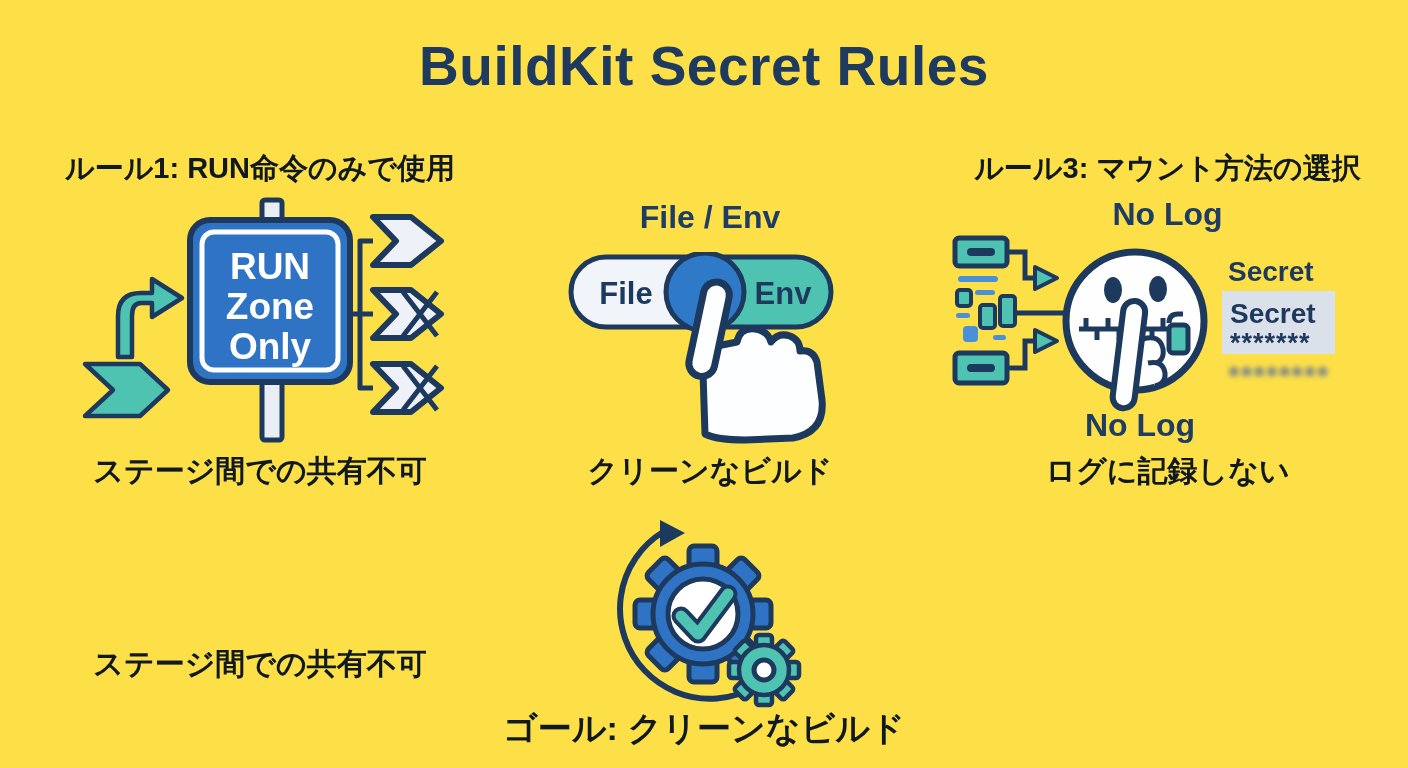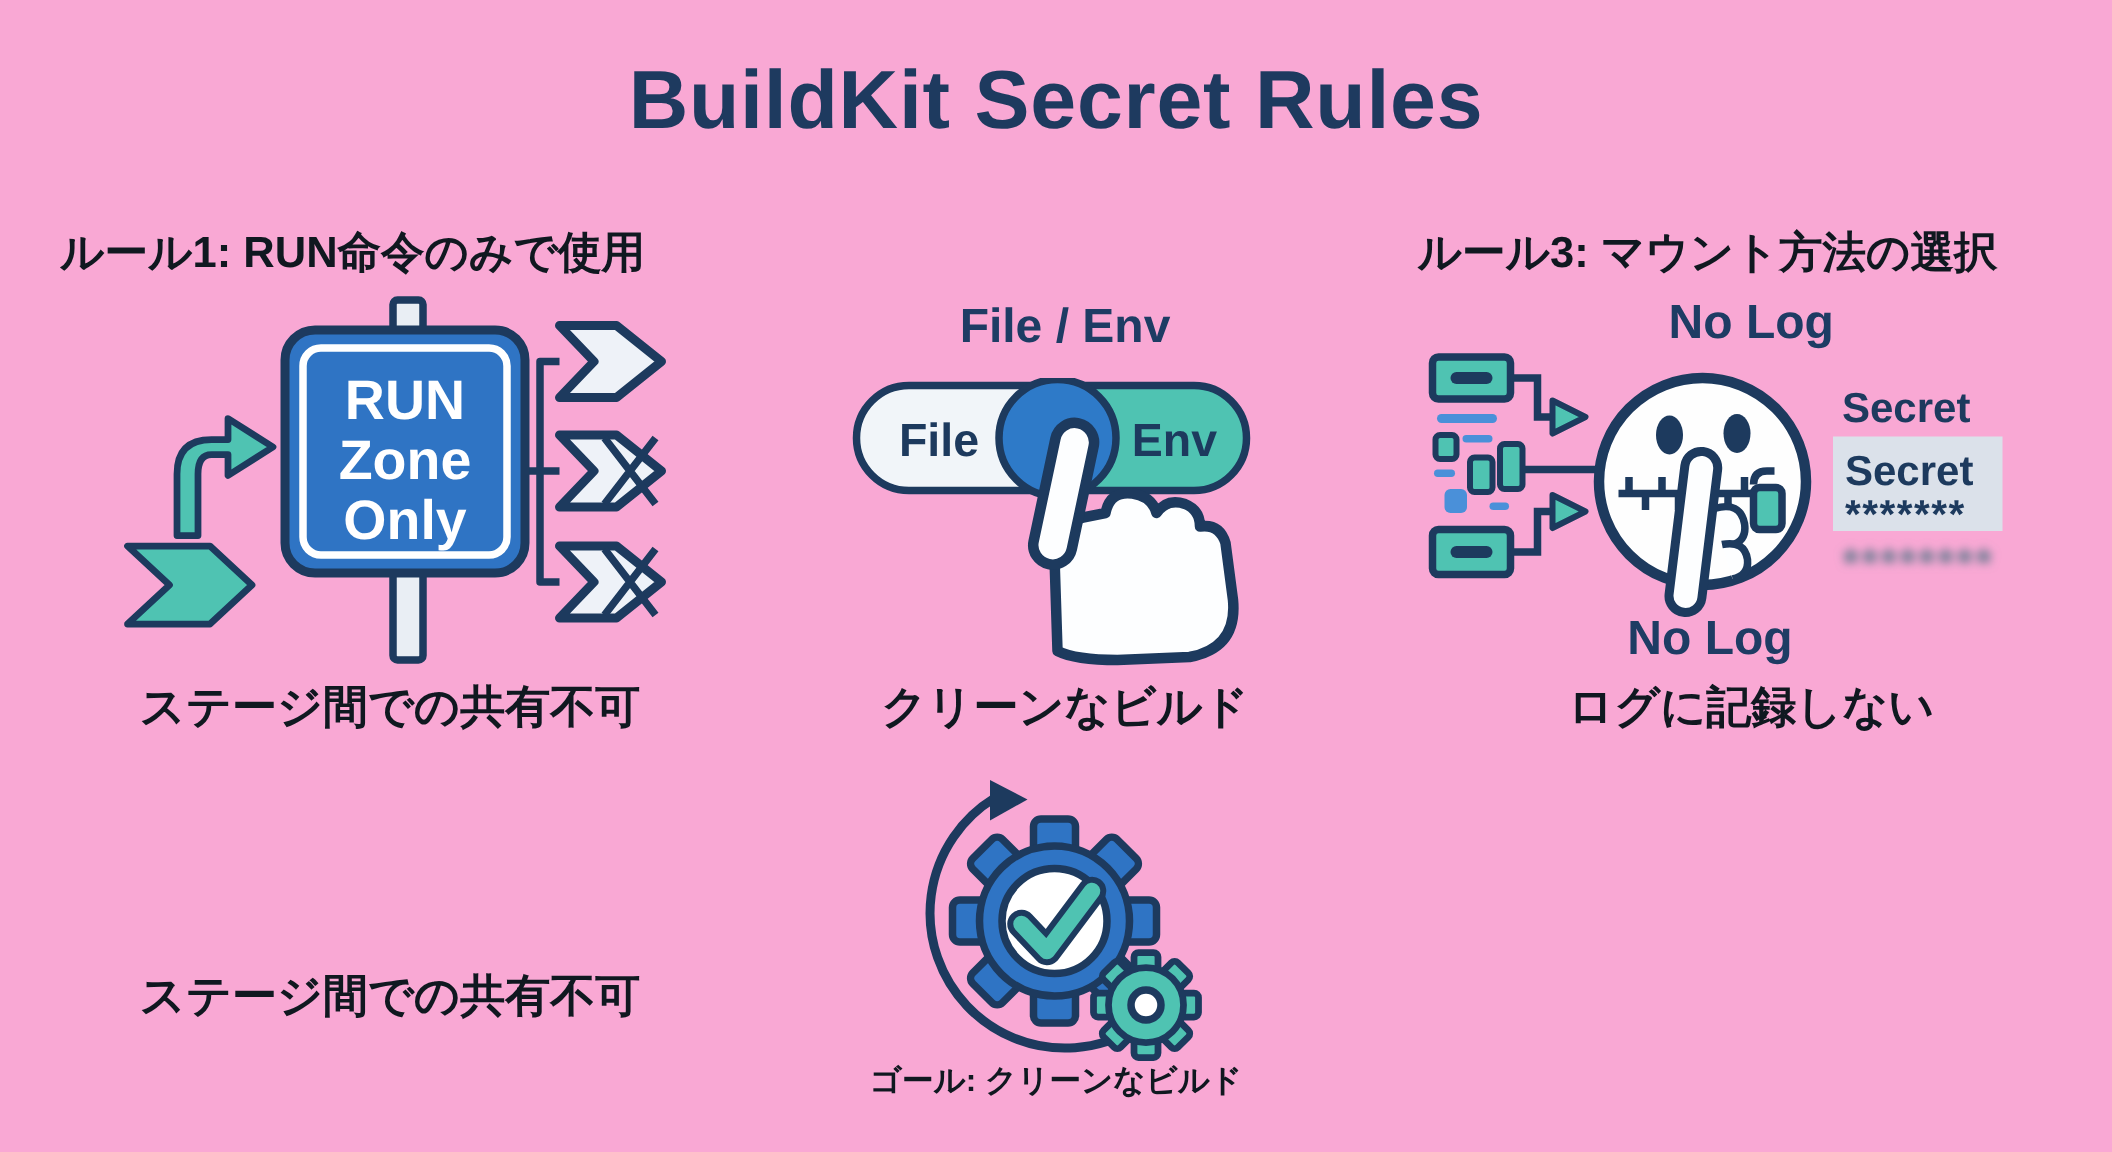--- a/index.html
+++ b/index.html
@@ -2,49 +2,49 @@
 <html><head>
 <meta charset="utf-8">
 <style>
   html,body { margin:0; padding:0; }
   body {
     font-family: "Liberation Sans", "DejaVu Sans", sans-serif;
     background:#fcfcfb;
   }
   .canvas {
     position:relative; width:1408px; height:768px;
-    background:#f9a8d4; overflow:hidden;
+    background:#fde047; overflow:hidden;
   }
   .abs { position:absolute; }
   .title {
     left:0; top:34px; width:100%;
     text-align:center; font-size:55px; font-weight:800;
     color:#1e3a5f; letter-spacing:0.5px; margin:0;
   }
   .heading {
-    top:149px; text-align:left;
+    top:149px; text-align:center;
     font-size:29px; font-weight:800; color:#101820;
   }
   .caption {
     top:451px; text-align:center;
     font-size:30px; font-weight:800; color:#101820;
   }
   .sub-navy {
     text-align:center; font-size:32px; font-weight:700; color:#1e3c64;
   }
   .col1 { left:40px;  width:440px; }
   .col2 { left:490px; width:440px; }
   .col3 { left:945px; width:445px; }
   .footnote {
     left:40px; top:644px; width:440px; text-align:center;
     font-size:30px; font-weight:800; color:#101820;
   }
   .goal-caption {
     left:494px; top:706px; width:420px; text-align:center;
-    font-size:21px; font-weight:800; color:#101820;
+    font-size:34px; font-weight:800; color:#101820;
   }
   svg { display:block; }
   svg text { font-family:"Liberation Sans","DejaVu Sans",sans-serif; }
   .signtext   { font-size:37px; font-weight:800; fill:#ffffff; }
   .toggletext { font-size:31px; font-weight:800; fill:#1d3a5e; }
   .sectext    { font-size:28px; font-weight:800; fill:#1d3a5e; }
   .masktext   { font-size:27px; font-weight:800; fill:#1d3a5e; letter-spacing:1px; }
   .blurtext   { font-size:30px; font-weight:800; fill:#707e94; letter-spacing:1px; }
 </style>
 </head>

